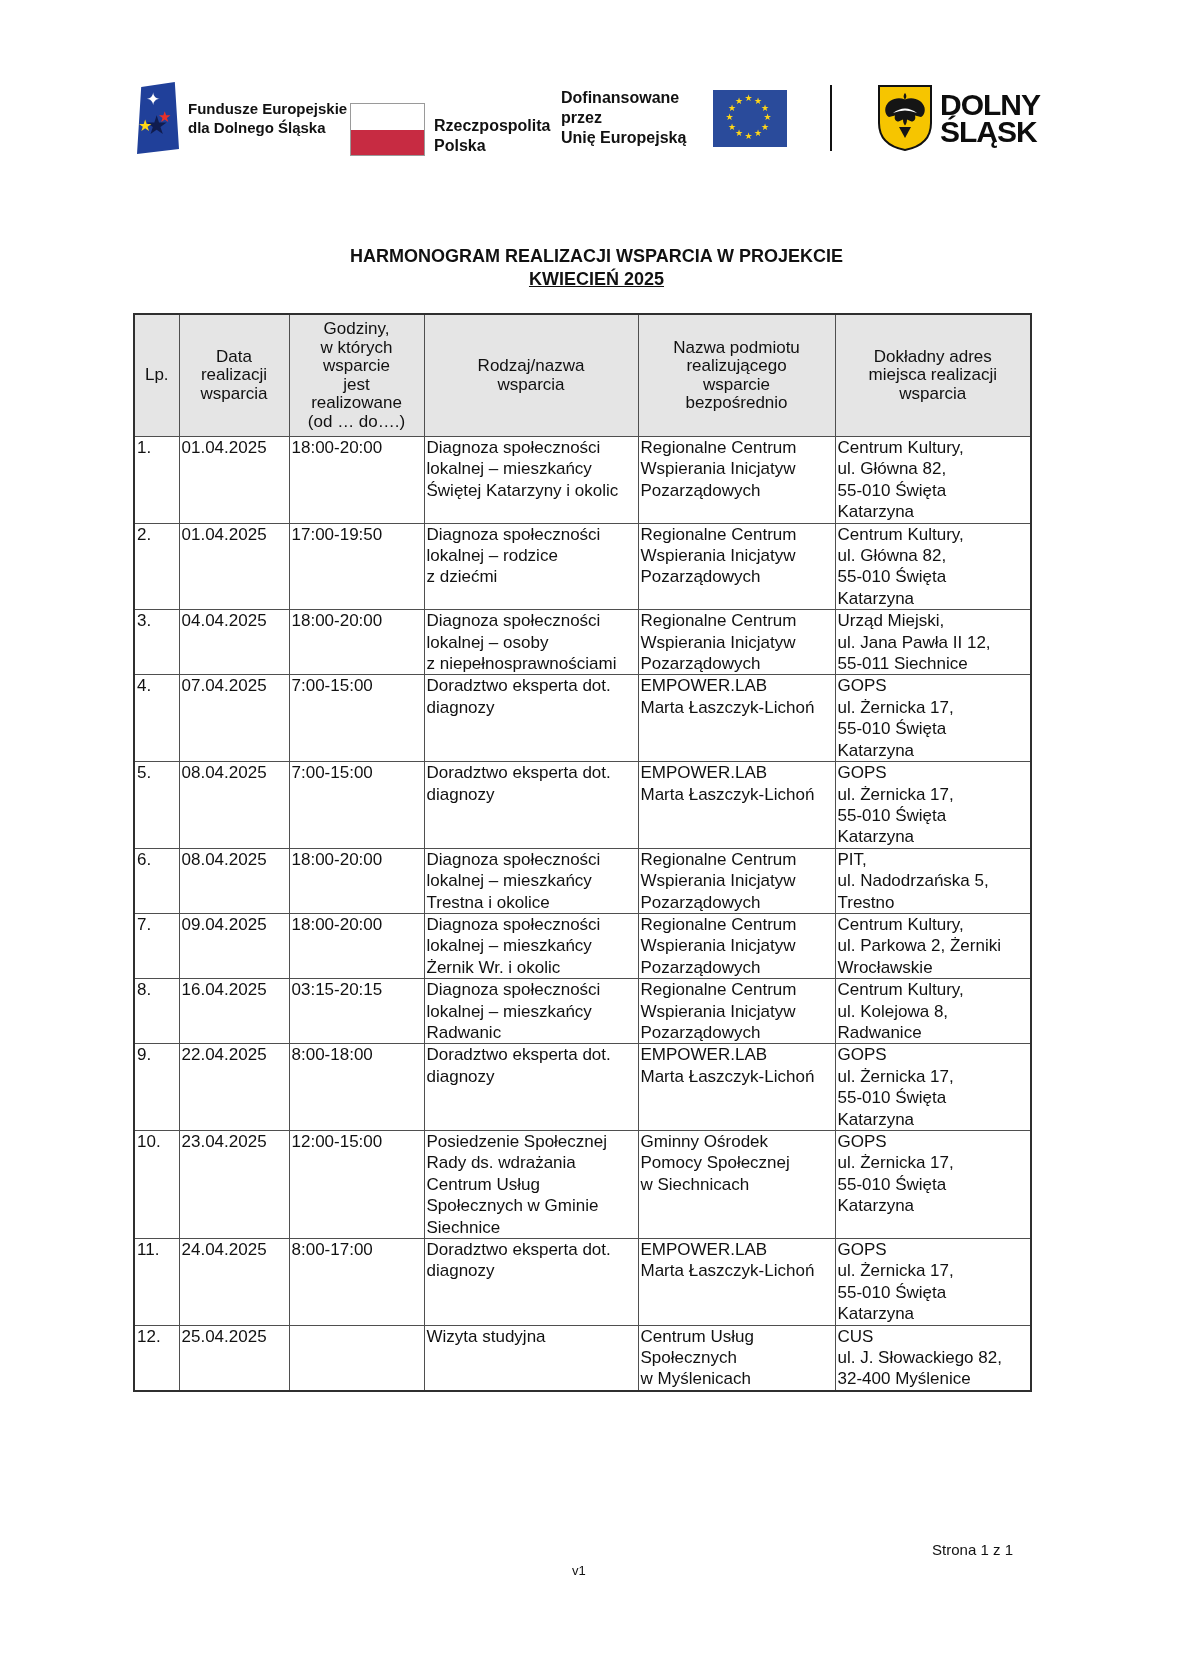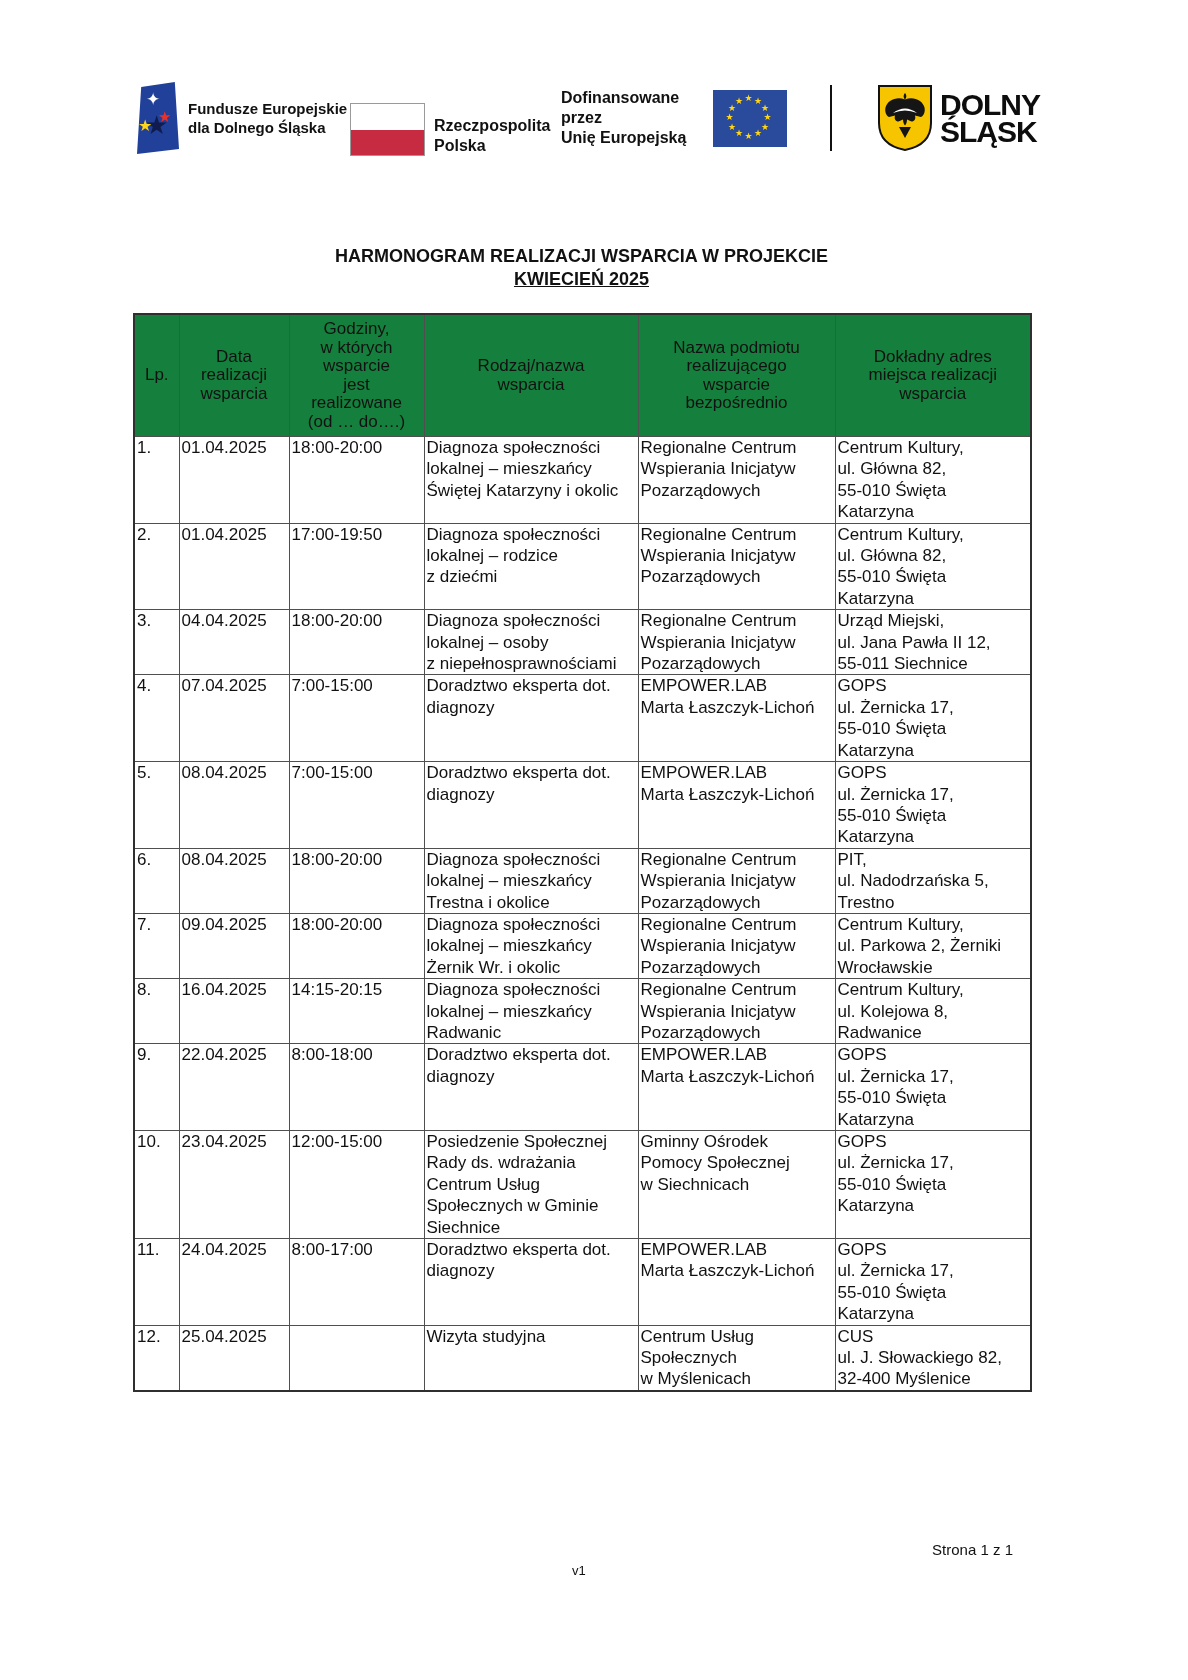--- a/index.html
+++ b/index.html
@@ -27,29 +27,29 @@
   .eu-flag span{position:absolute;color:#ffd617;font-size:9px;line-height:1;}
 
   .ds-shield{flex:0 0 auto;}
   .ds-text{font-weight:bold;font-size:30px;line-height:27px;letter-spacing:-1px;color:#0d0d0d;}
 
   .divider{position:absolute;top:5px;width:2px;height:66px;background:#111;}
 
   
   .intro{position:absolute;top:186px;left:133px;width:862px;font-size:16px;line-height:21px;color:#111;}
   .intro b{font-weight:bold;}
-  .title-block{position:absolute;top:245px;left:133px;width:897px;text-align:center;
+  .title-block{position:absolute;top:245px;left:148px;width:897px;text-align:center;
                font-size:18px;font-weight:bold;line-height:23px;color:#111;}
   .title-block .u{text-decoration:underline;}
 
   
   .sched{position:absolute;top:313px;left:133px;}
   table{border-collapse:collapse;table-layout:fixed;width:897px;border:2px solid #2f2f2f;}
   th,td{border:1px solid #4f4f4f;box-sizing:border-box;overflow:hidden;}
-  th{background:#15803d;font-weight:normal;font-size:17px;line-height:18.5px;
+  th{background:#e5e5e5;font-weight:normal;font-size:17px;line-height:18.5px;
      text-align:center;vertical-align:middle;padding:5px 2px;white-space:pre-line;color:#111;}
   td{font-size:17px;line-height:21.4px;vertical-align:top;text-align:left;
      padding:0 1px 0 2px;white-space:pre-line;color:#111;}
   col.c1{width:45px;} col.c2{width:110px;} col.c3{width:135px;}
   col.c4{width:214px;} col.c5{width:197px;} col.c6{width:196px;}
 
   
   .page-num{position:absolute;top:1541px;left:133px;width:880px;text-align:right;font-size:15px;color:#111;}
   .version{position:absolute;top:1563px;left:572px;font-size:13px;color:#111;}
 </style>
@@ -255,21 +255,21 @@
             <td>Regionalne Centrum
 Wspierania Inicjatyw
 Pozarządowych</td>
             <td>Centrum Kultury,
 ul. Parkowa 2, Żerniki
 Wrocławskie</td>
           </tr>
           <tr>
             <td>8.</td>
             <td>16.04.2025</td>
-            <td>14:15-20:15</td>
+            <td>03:15-20:15</td>
             <td>Diagnoza społeczności
 lokalnej – mieszkańcy
 Radwanic</td>
             <td>Regionalne Centrum
 Wspierania Inicjatyw
 Pozarządowych</td>
             <td>Centrum Kultury,
 ul. Kolejowa 8,
 Radwanice</td>
           </tr>

